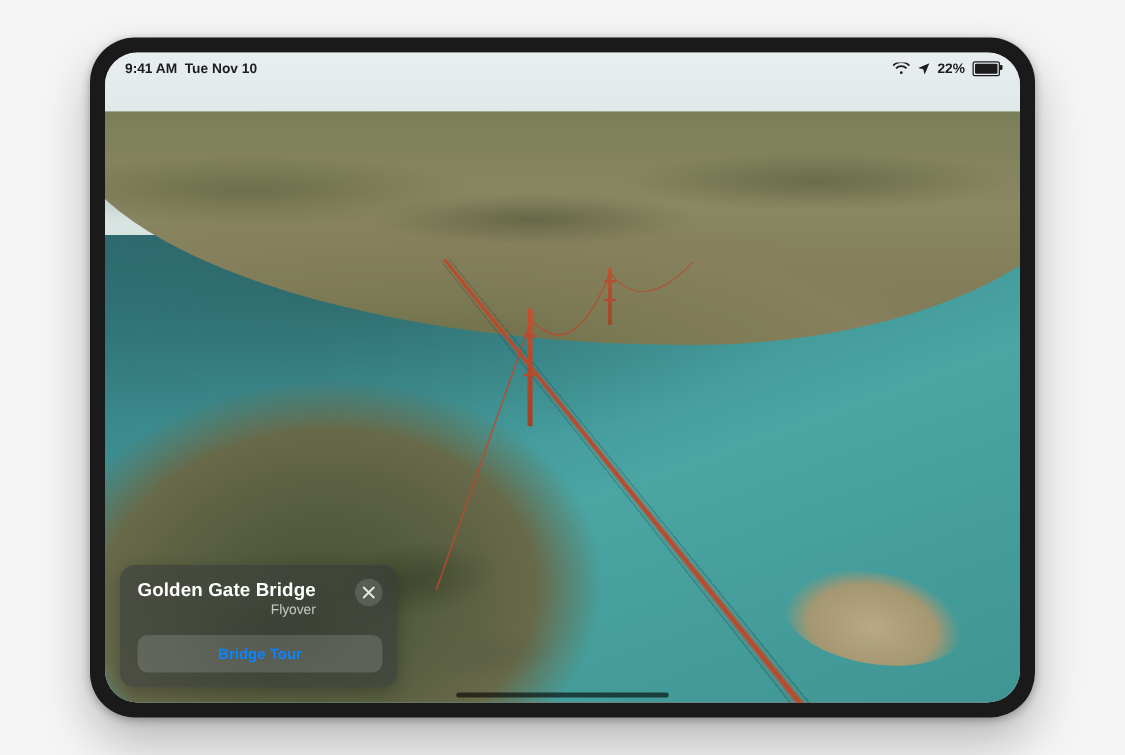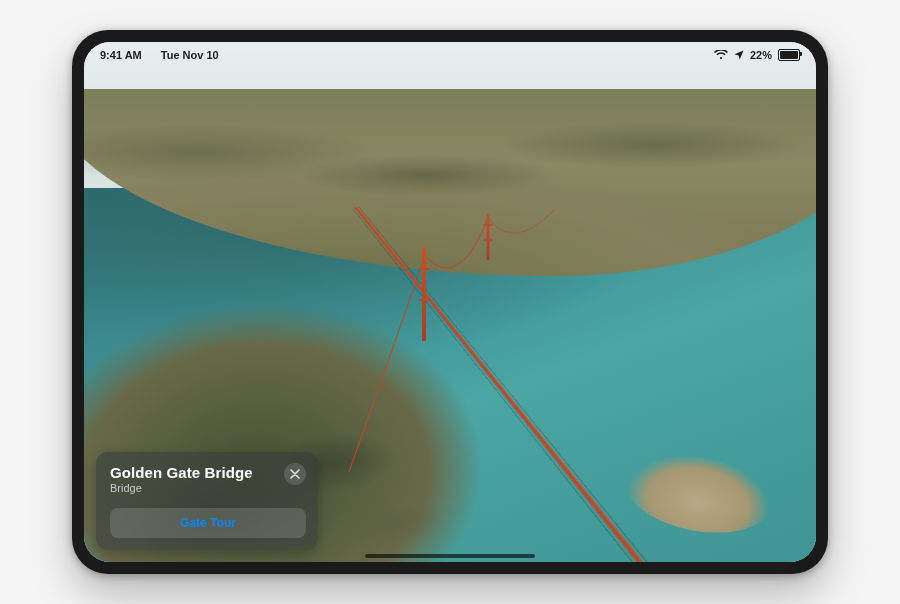--- a/index.html
+++ b/index.html
@@ -163,21 +163,21 @@
     height: 22px;
     display: flex;
     align-items: center;
     justify-content: space-between;
     padding: 2px 16px 0 16px;
     font-size: 11px;
     font-weight: 600;
     color: #1c1c1c;
     z-index: 50;
   }
-  .status-left { display:flex; gap:19px; }
+  .status-left { display:flex; gap:6px; }
   .status-right { display:flex; align-items:center; gap:6px; }
   .wifi-icon, .loc-icon, .battery-icon { display:inline-flex; align-items:center; }
   .battery {
     width: 20px; height: 10px;
     border: 1px solid #1c1c1c;
     border-radius: 2px;
     position: relative;
   }
   .battery::after{
     content:"";
@@ -200,21 +200,21 @@
     background: rgba(55,58,60,0.58);
     backdrop-filter: blur(12px);
     -webkit-backdrop-filter: blur(12px);
     padding: 12px 12px 12px 14px;
     box-sizing: border-box;
     color: #fff;
     z-index: 60;
     box-shadow: 0 4px 14px rgba(0,0,0,0.25);
   }
   .place-header {
-    display:flex; align-items:flex-start; justify-content:space-between;
+    display:flex; align-items:flex-start; justify-content:space-between;text-align:right;
   }
   .place-title {
     font-size: 15px;
     font-weight: 600;
     letter-spacing: 0.1px;
   }
   .place-subtitle {
     font-size: 11px;
     color: rgba(255,255,255,0.7);
     margin-top: 1px;
@@ -295,28 +295,28 @@
               <span class="battery-fill"></span>
             </span>
         </span>
       </div>
     </div>
 
     <div class="place-card">
       <div class="place-header">
         <div>
           <div class="place-title">Golden Gate Bridge</div>
-          <div class="place-subtitle">Bridge</div>
+          <div class="place-subtitle">Flyover</div>
         </div>
         <div class="close-btn">
           <svg viewBox="0 0 10 10">
             <path d="M1 1 L9 9 M9 1 L1 9" stroke="rgba(255,255,255,0.85)" stroke-width="1.6" stroke-linecap="round"></path>
           </svg>
         </div>
       </div>
       <div class="action-btn">
-        <span>Gate Tour</span>
+        <span>Bridge Tour</span>
       </div>
     </div>
 
     <div class="home-indicator"></div>
   </div>
 </div>
 
 </body></html>

